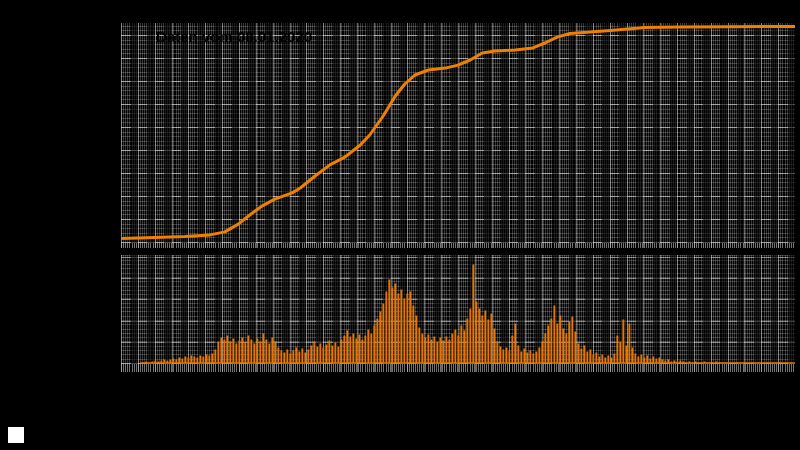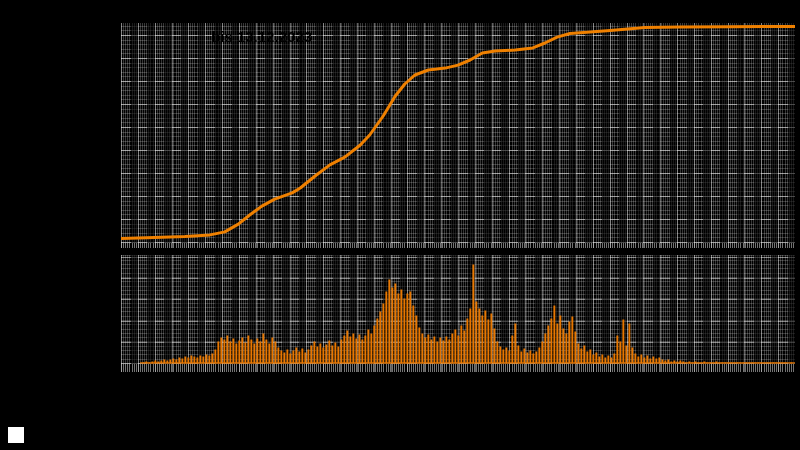--- a/index.html
+++ b/index.html
@@ -262,18 +262,18 @@
         <rect x="657.4" y="107.5" width="1.9" height="1" fill="#e87700"></rect>
         <rect x="660.4" y="107.5" width="1.9" height="1" fill="#e87700"></rect>
         <rect x="663.4" y="107.5" width="1.9" height="1" fill="#e87700"></rect>
         <rect x="669.4" y="107.5" width="1.9" height="1" fill="#e87700"></rect>
       </svg>
   </div>
 
   <div id="ts-bot" class="tickstrip"></div>
 
   <div id="annot">
-    <div>bis 13.12.2023</div>
+    <div>Daten vom 08.01.2020</div>
   </div>
 
   <div id="swatch"></div>
 
 </div>
 
 </body></html>

